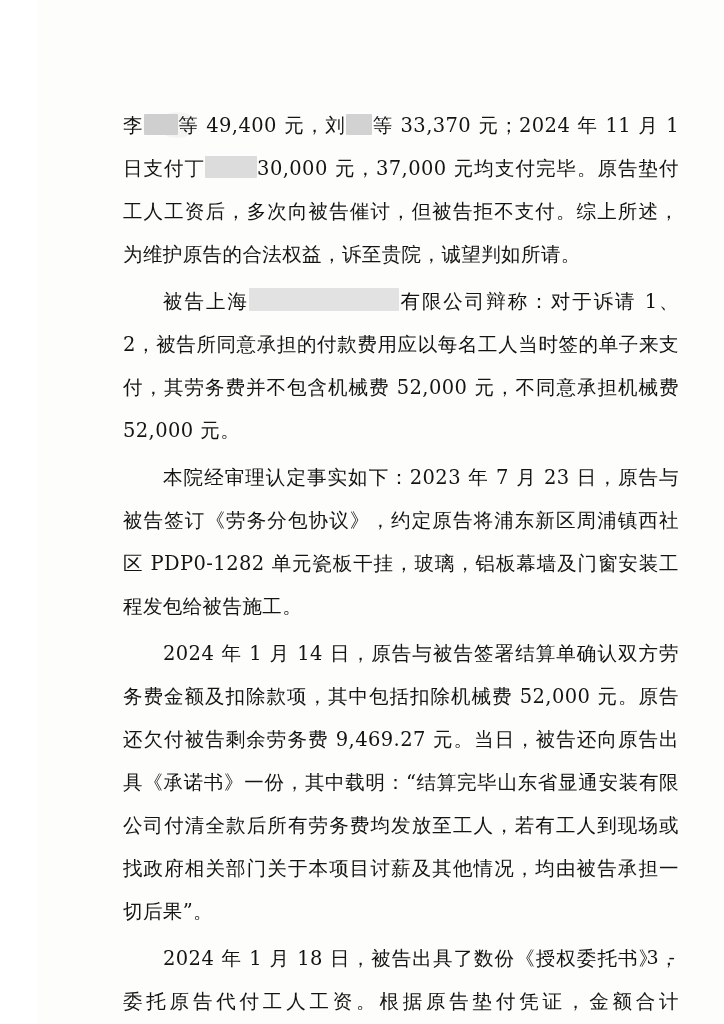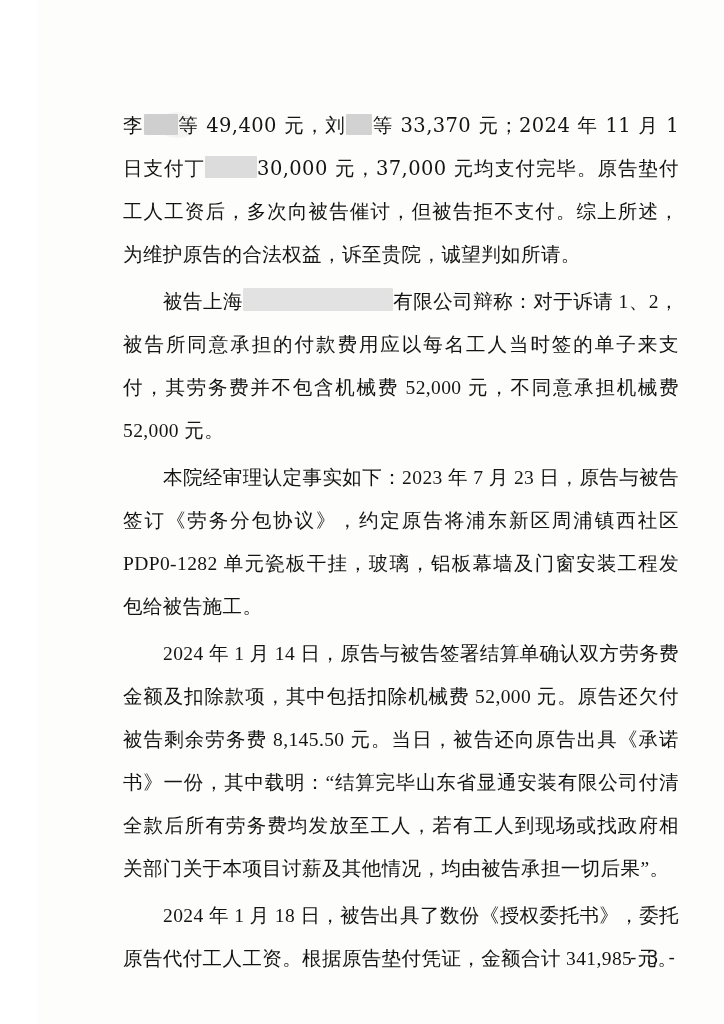--- a/index.html
+++ b/index.html
@@ -34,21 +34,20 @@
     font-size: 19.5px;
     line-height: 43px;
     text-align: justify;
     text-justify: inter-ideograph;
     letter-spacing: 0.4px;
     color: #141414;
     white-space: pre-wrap;
   }
   p.indent {
     text-indent: 40px;
-    font-family: Liberation Serif, serif;
   }
   .redact {
     display: inline-block;
     vertical-align: -3px;
     background: #d9d9d9;
     border-radius: 1px;
     filter: blur(0.4px);
   }
   .redact.r1 { width: 34px; height: 21px; background: #cfcfcf; }
   .redact.r2 { width: 26px; height: 21px; background: #d2d2d2; }
@@ -73,18 +72,18 @@
 <body>
 
 <div class="page">
 
   <div class="smudge" style="left:120px; top:112px; width:40px; height:26px;"></div>
 
   <div class="content">
     <p class="para">李<span class="redact r1"></span>等 49,400 元，刘<span class="redact r2"></span>等 33,370 元；2024 年 11 月 1 日支付丁<span class="redact r3"></span>30,000 元，37,000 元均支付完毕。原告垫付工人工资后，多次向被告催讨，但被告拒不支付。综上所述，为维护原告的合法权益，诉至贵院，诚望判如所请。</p>
     <p class="para indent">被告上海<span class="redact r4"></span>有限公司辩称：对于诉请 1、2，被告所同意承担的付款费用应以每名工人当时签的单子来支付，其劳务费并不包含机械费 52,000 元，不同意承担机械费 52,000 元。</p>
     <p class="para indent">本院经审理认定事实如下：2023 年 7 月 23 日，原告与被告签订《劳务分包协议》，约定原告将浦东新区周浦镇西社区 PDP0-1282 单元瓷板干挂，玻璃，铝板幕墙及门窗安装工程发包给被告施工。</p>
-    <p class="para indent">2024 年 1 月 14 日，原告与被告签署结算单确认双方劳务费金额及扣除款项，其中包括扣除机械费 52,000 元。原告还欠付被告剩余劳务费 8,145.50 元。当日，被告还向原告出具《承诺书》一份，其中载明：“结算完毕山东省显通安装有限公司付清全款后所有劳务费均发放至工人，若有工人到现场或找政府相关部门关于本项目讨薪及其他情况，均由被告承担一切后果”。</p>
+    <p class="para indent">2024 年 1 月 14 日，原告与被告签署结算单确认双方劳务费金额及扣除款项，其中包括扣除机械费 52,000 元。原告还欠付被告剩余劳务费 9,469.27 元。当日，被告还向原告出具《承诺书》一份，其中载明：“结算完毕山东省显通安装有限公司付清全款后所有劳务费均发放至工人，若有工人到现场或找政府相关部门关于本项目讨薪及其他情况，均由被告承担一切后果”。</p>
     <p class="para indent">2024 年 1 月 18 日，被告出具了数份《授权委托书》，委托原告代付工人工资。根据原告垫付凭证，金额合计 341,985 元。</p>
   </div>
 
   <div class="page-number">- 3 -</div>
 </div>
 
 </body></html>

